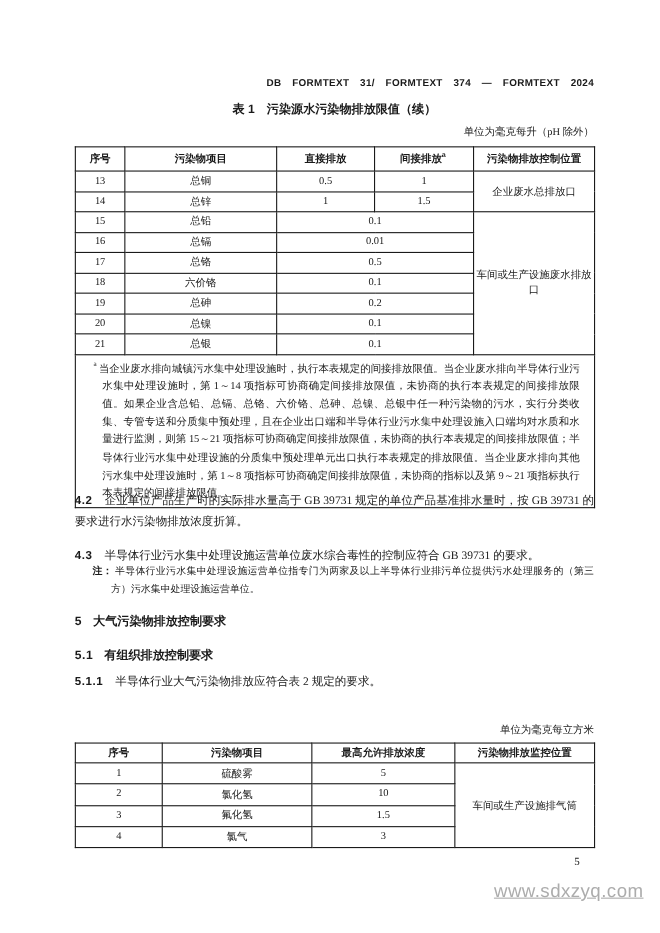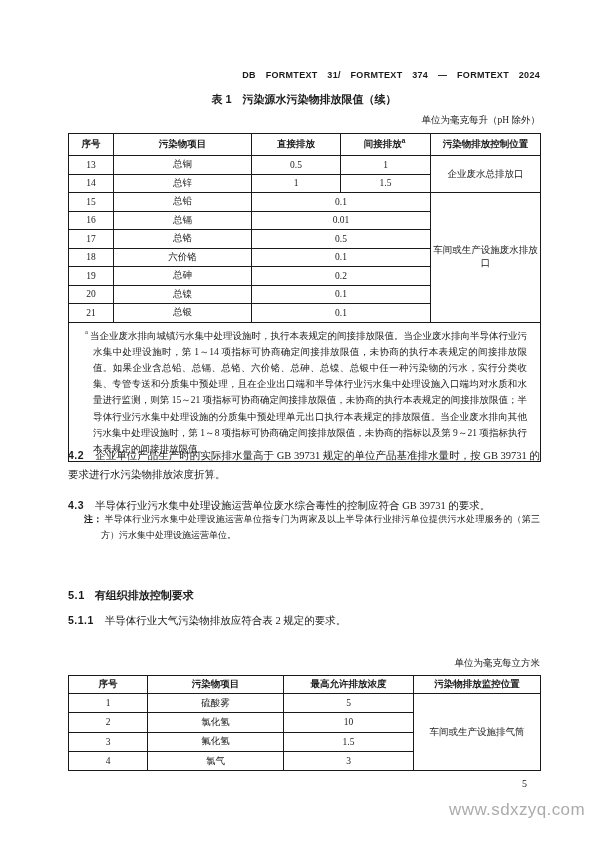--- a/index.html
+++ b/index.html
@@ -135,20 +135,21 @@
   }
 
   .watermark {
     position: absolute;
     top: 800px;
     right: 15px;
     font-family: "Liberation Sans", "DejaVu Sans", sans-serif;
     font-size: 17px;
     color: #acacac;
     letter-spacing: 0.4px;
+    text-decoration: underline;
   }
 </style>
 </head>
 <body>
 
 <div class="page">
 
   <div class="doc-header">DB FORMTEXT 31/ FORMTEXT 374 — FORMTEXT 2024</div>
 
   <div class="tbl-title" style="top:92px">表 1　污染源水污染物排放限值（续）</div>
@@ -226,20 +227,21 @@
     </tbody>
   </table>
 
   <p class="para" style="top:446px"><span class="clause-num">4.2</span><span>企业单位产品生产时的实际排水量高于 GB 39731 规定的单位产品基准排水量时，按 GB 39731 的要求进行水污染物排放浓度折算。</span></p>
 
 
   <p class="para" style="top:496px"><span class="clause-num">4.3</span><span>半导体行业污水集中处理设施运营单位废水综合毒性的控制应符合 GB 39731 的要求。</span></p>
 
   <p class="note hang" style="top:512px"><span class="note-label">注：</span><span>半导体行业污水集中处理设施运营单位指专门为两家及以上半导体行业排污单位提供污水处理服务的（第三方）污水集中处理设施运营单位。</span></p>
 
+  <h2 class="heading" style="top:557px"><span class="clause-num">5</span><span>大气污染物排放控制要求</span></h2>
 
   <h3 class="heading" style="top:588px"><span class="clause-num">5.1</span><span>有组织排放控制要求</span></h3>
 
   <p class="para" style="top:611px"><span class="clause-num">5.1.1</span><span>半导体行业大气污染物排放应符合表 2 规定的要求。</span></p>
 
 
   <div class="unit-note" style="top:657px">单位为毫克每立方米</div>
 
   <table class="doc t2" style="top:675px">
     <colgroup>

